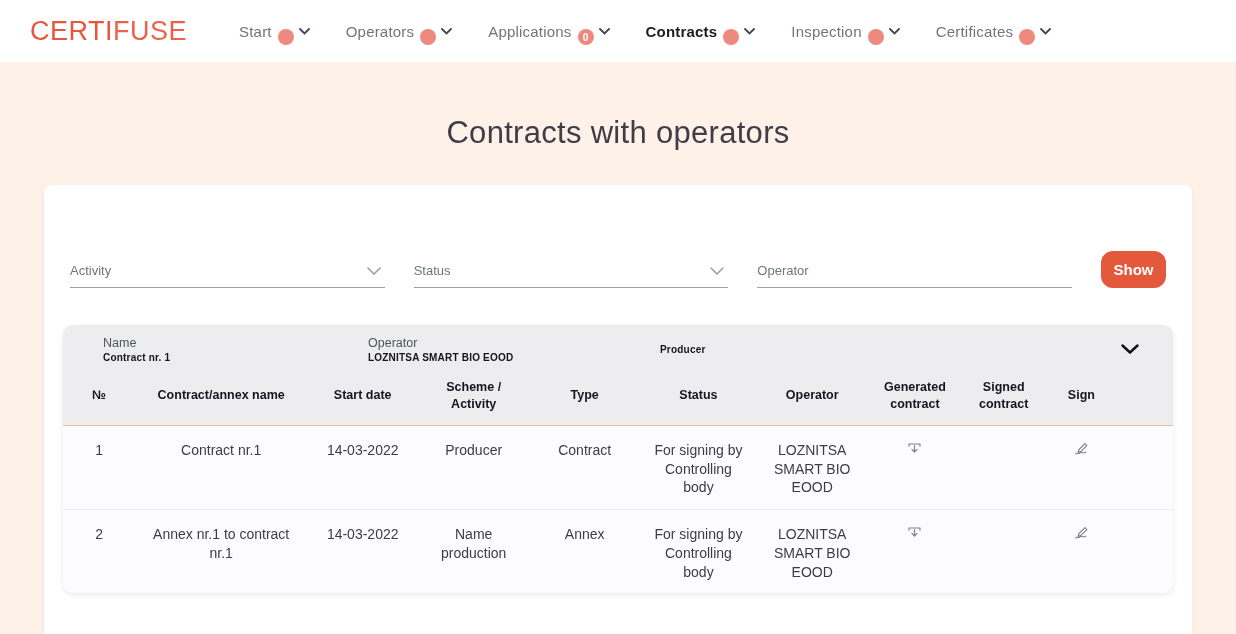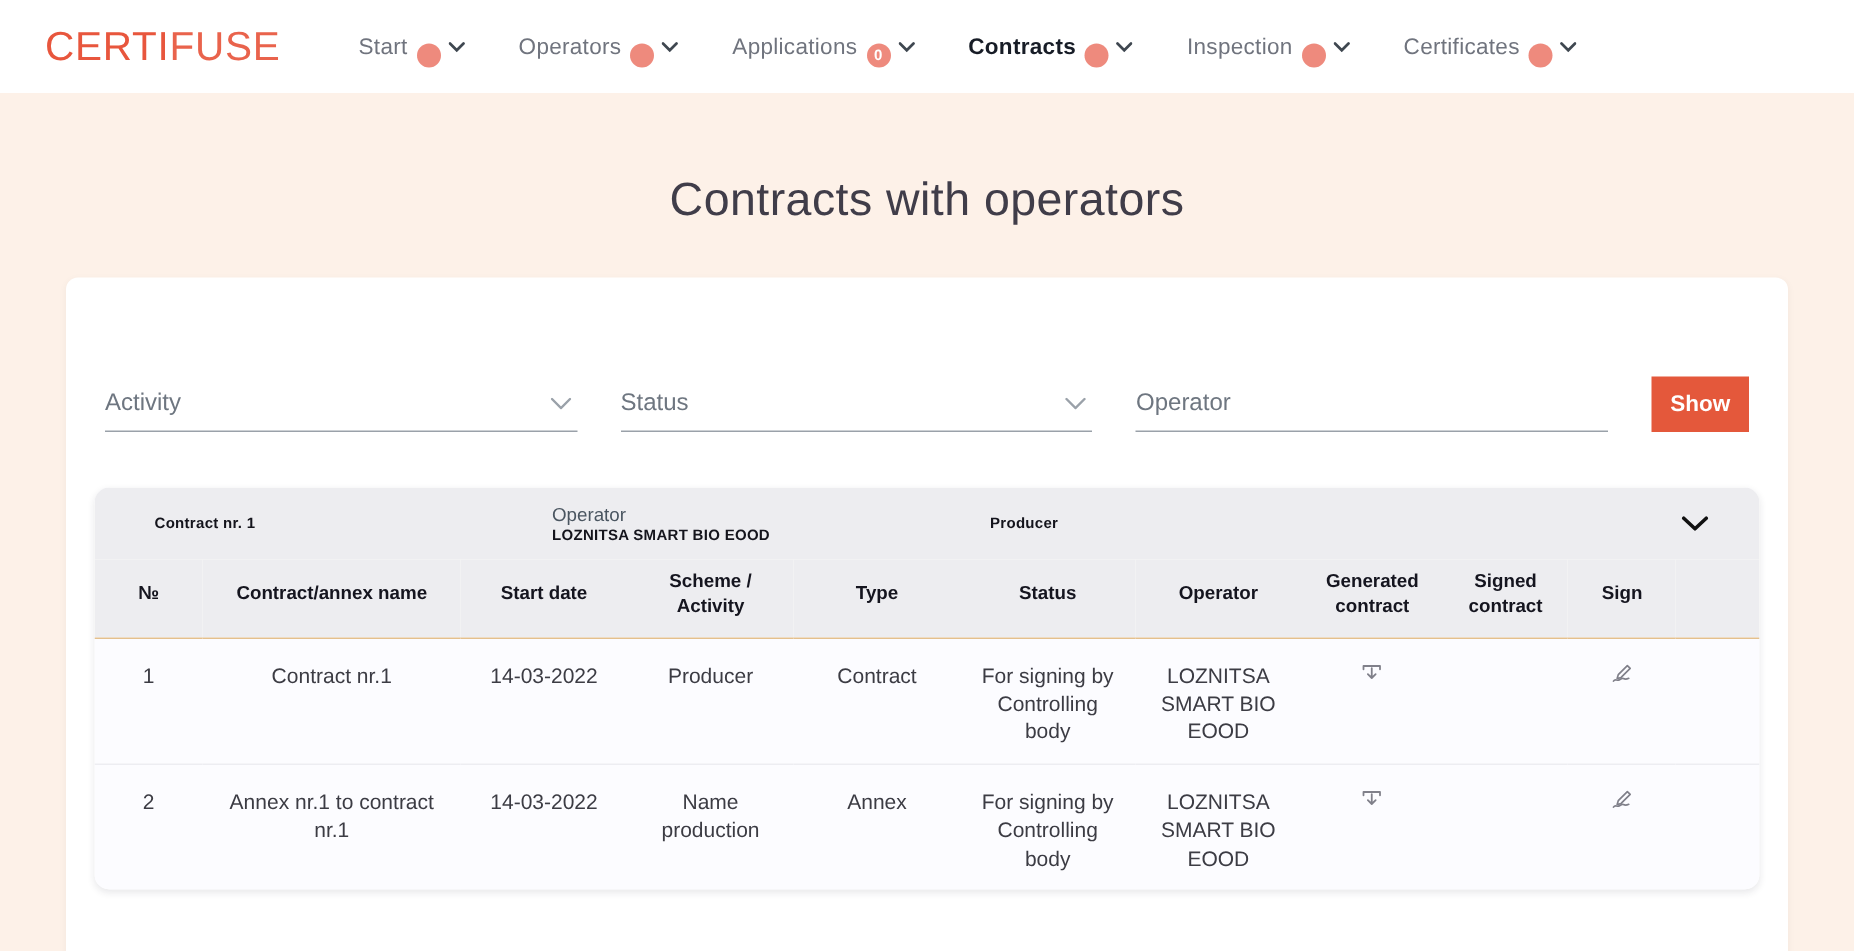--- a/index.html
+++ b/index.html
@@ -55,28 +55,28 @@
     border-radius: 8px;
     box-shadow: 0 2px 6px rgba(0,0,0,.05);
     padding: 66px 19px 70px 19px;
   }
 
   
   .filters { display: flex; align-items: flex-end; gap: 29px; margin: 0 7px 37px 7px; }
   .field {
     flex: 1; display: flex; justify-content: space-between; align-items: center;
     border-bottom: 1px solid #9aa1a9; padding: 0 4px 9px 0;
-    color: #6e7680; font-size: 16px; cursor: pointer;
+    color: #6e7680; font-size: 13px; cursor: pointer;
   }
   .select-chevron { width: 14px; height: 8px; stroke: #9aa1a9; stroke-width: 1.6; fill: none; stroke-linecap: round; }
   .show-btn {
     width: 65px; height: 37px; flex: none;
     background: #e4583b; color: #fff; font-weight: bold; font-size: 15px;
     font-family: "Liberation Sans", sans-serif;
-    border: none; border-radius: 0; cursor: pointer;
+    border: none; border-radius: 12px; cursor: pointer;
   }
 
   
   .accordion { border-radius: 10px; overflow: hidden; box-shadow: 0 2px 5px rgba(40,40,60,.10); }
   .acc-top {
     background: #ededf0; display: flex; align-items: center;
     padding: 11px 30px 10px 40px; cursor: pointer;
   }
   .acc-group { display: flex; flex-direction: column; gap: 2px; }
   .acc-group:nth-child(1) { width: 265px; }
@@ -191,20 +191,21 @@
       </div>
       <div class="field">
         <span>Operator</span>
       </div>
       <button class="show-btn">Show</button>
     </div>
 
     <div class="accordion">
       <div class="acc-top">
         <div class="acc-group">
+          <span class="acc-label">Name</span>
           <span class="acc-value">Contract nr. 1</span>
         </div>
         <div class="acc-group">
           <span class="acc-label">Operator</span>
           <span class="acc-value">LOZNITSA SMART BIO EOOD</span>
         </div>
         <div class="acc-group">
           <span class="acc-value">Producer</span>
         </div>
         <button class="acc-toggle">

